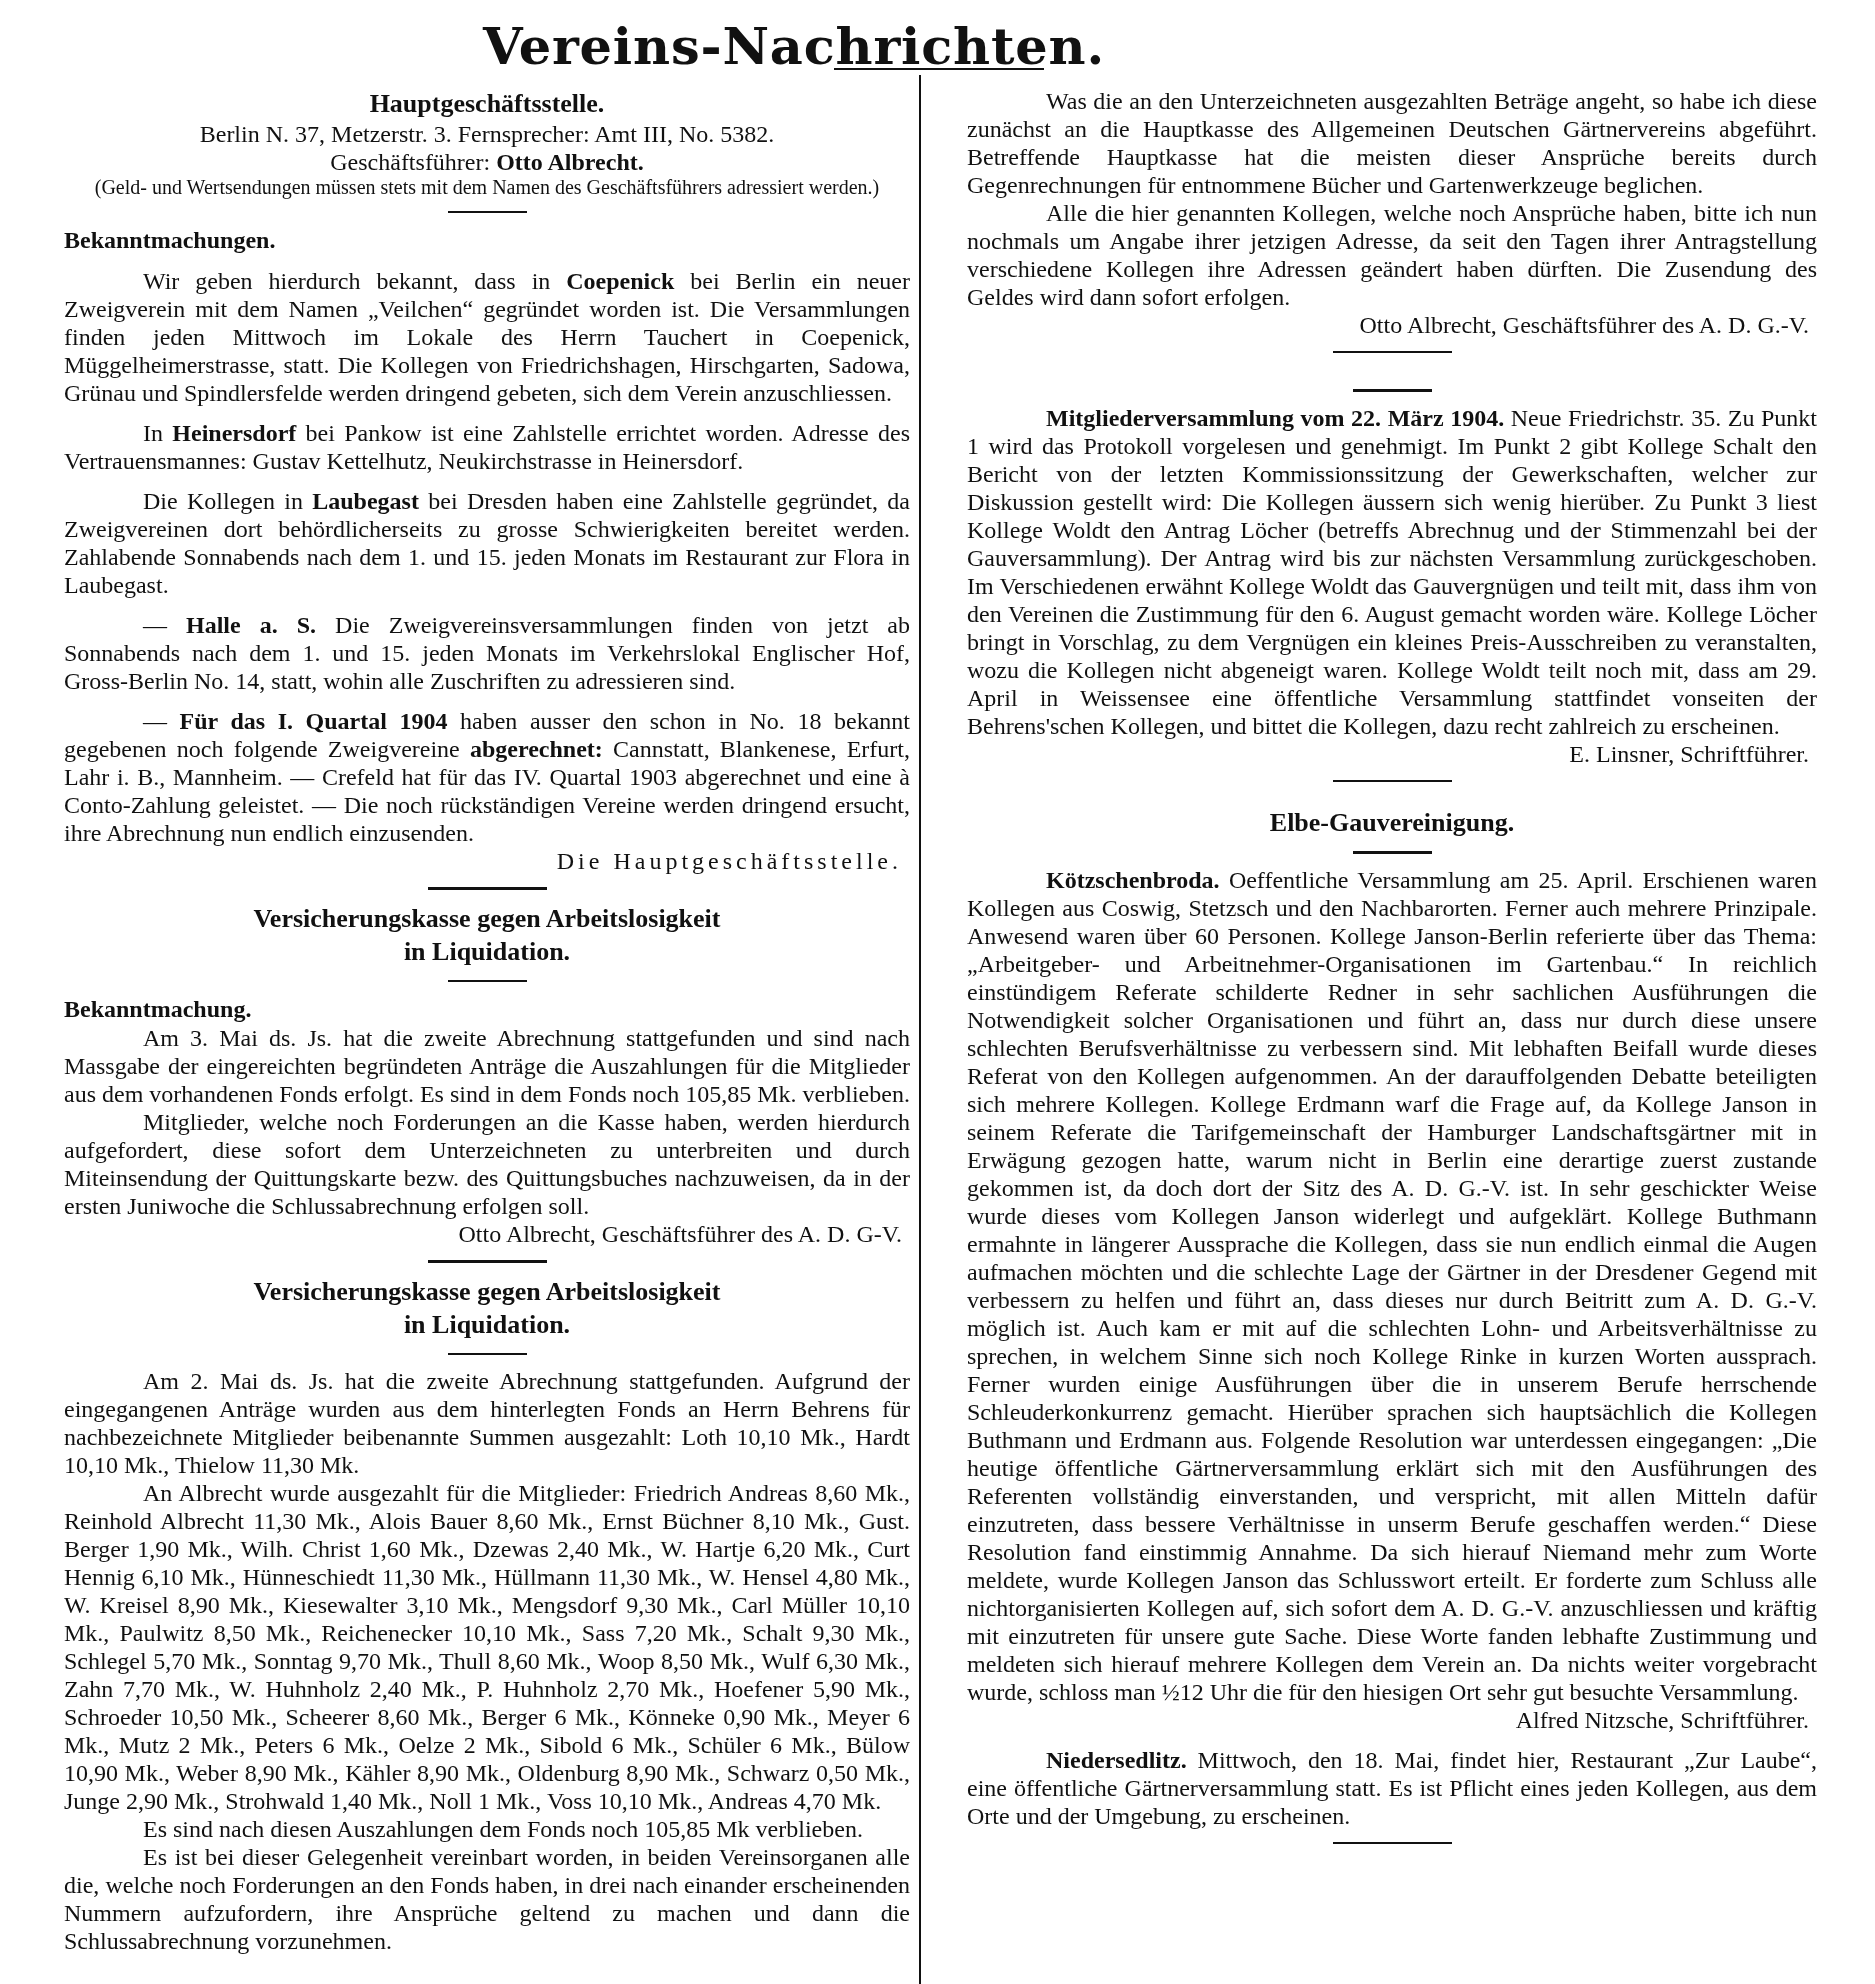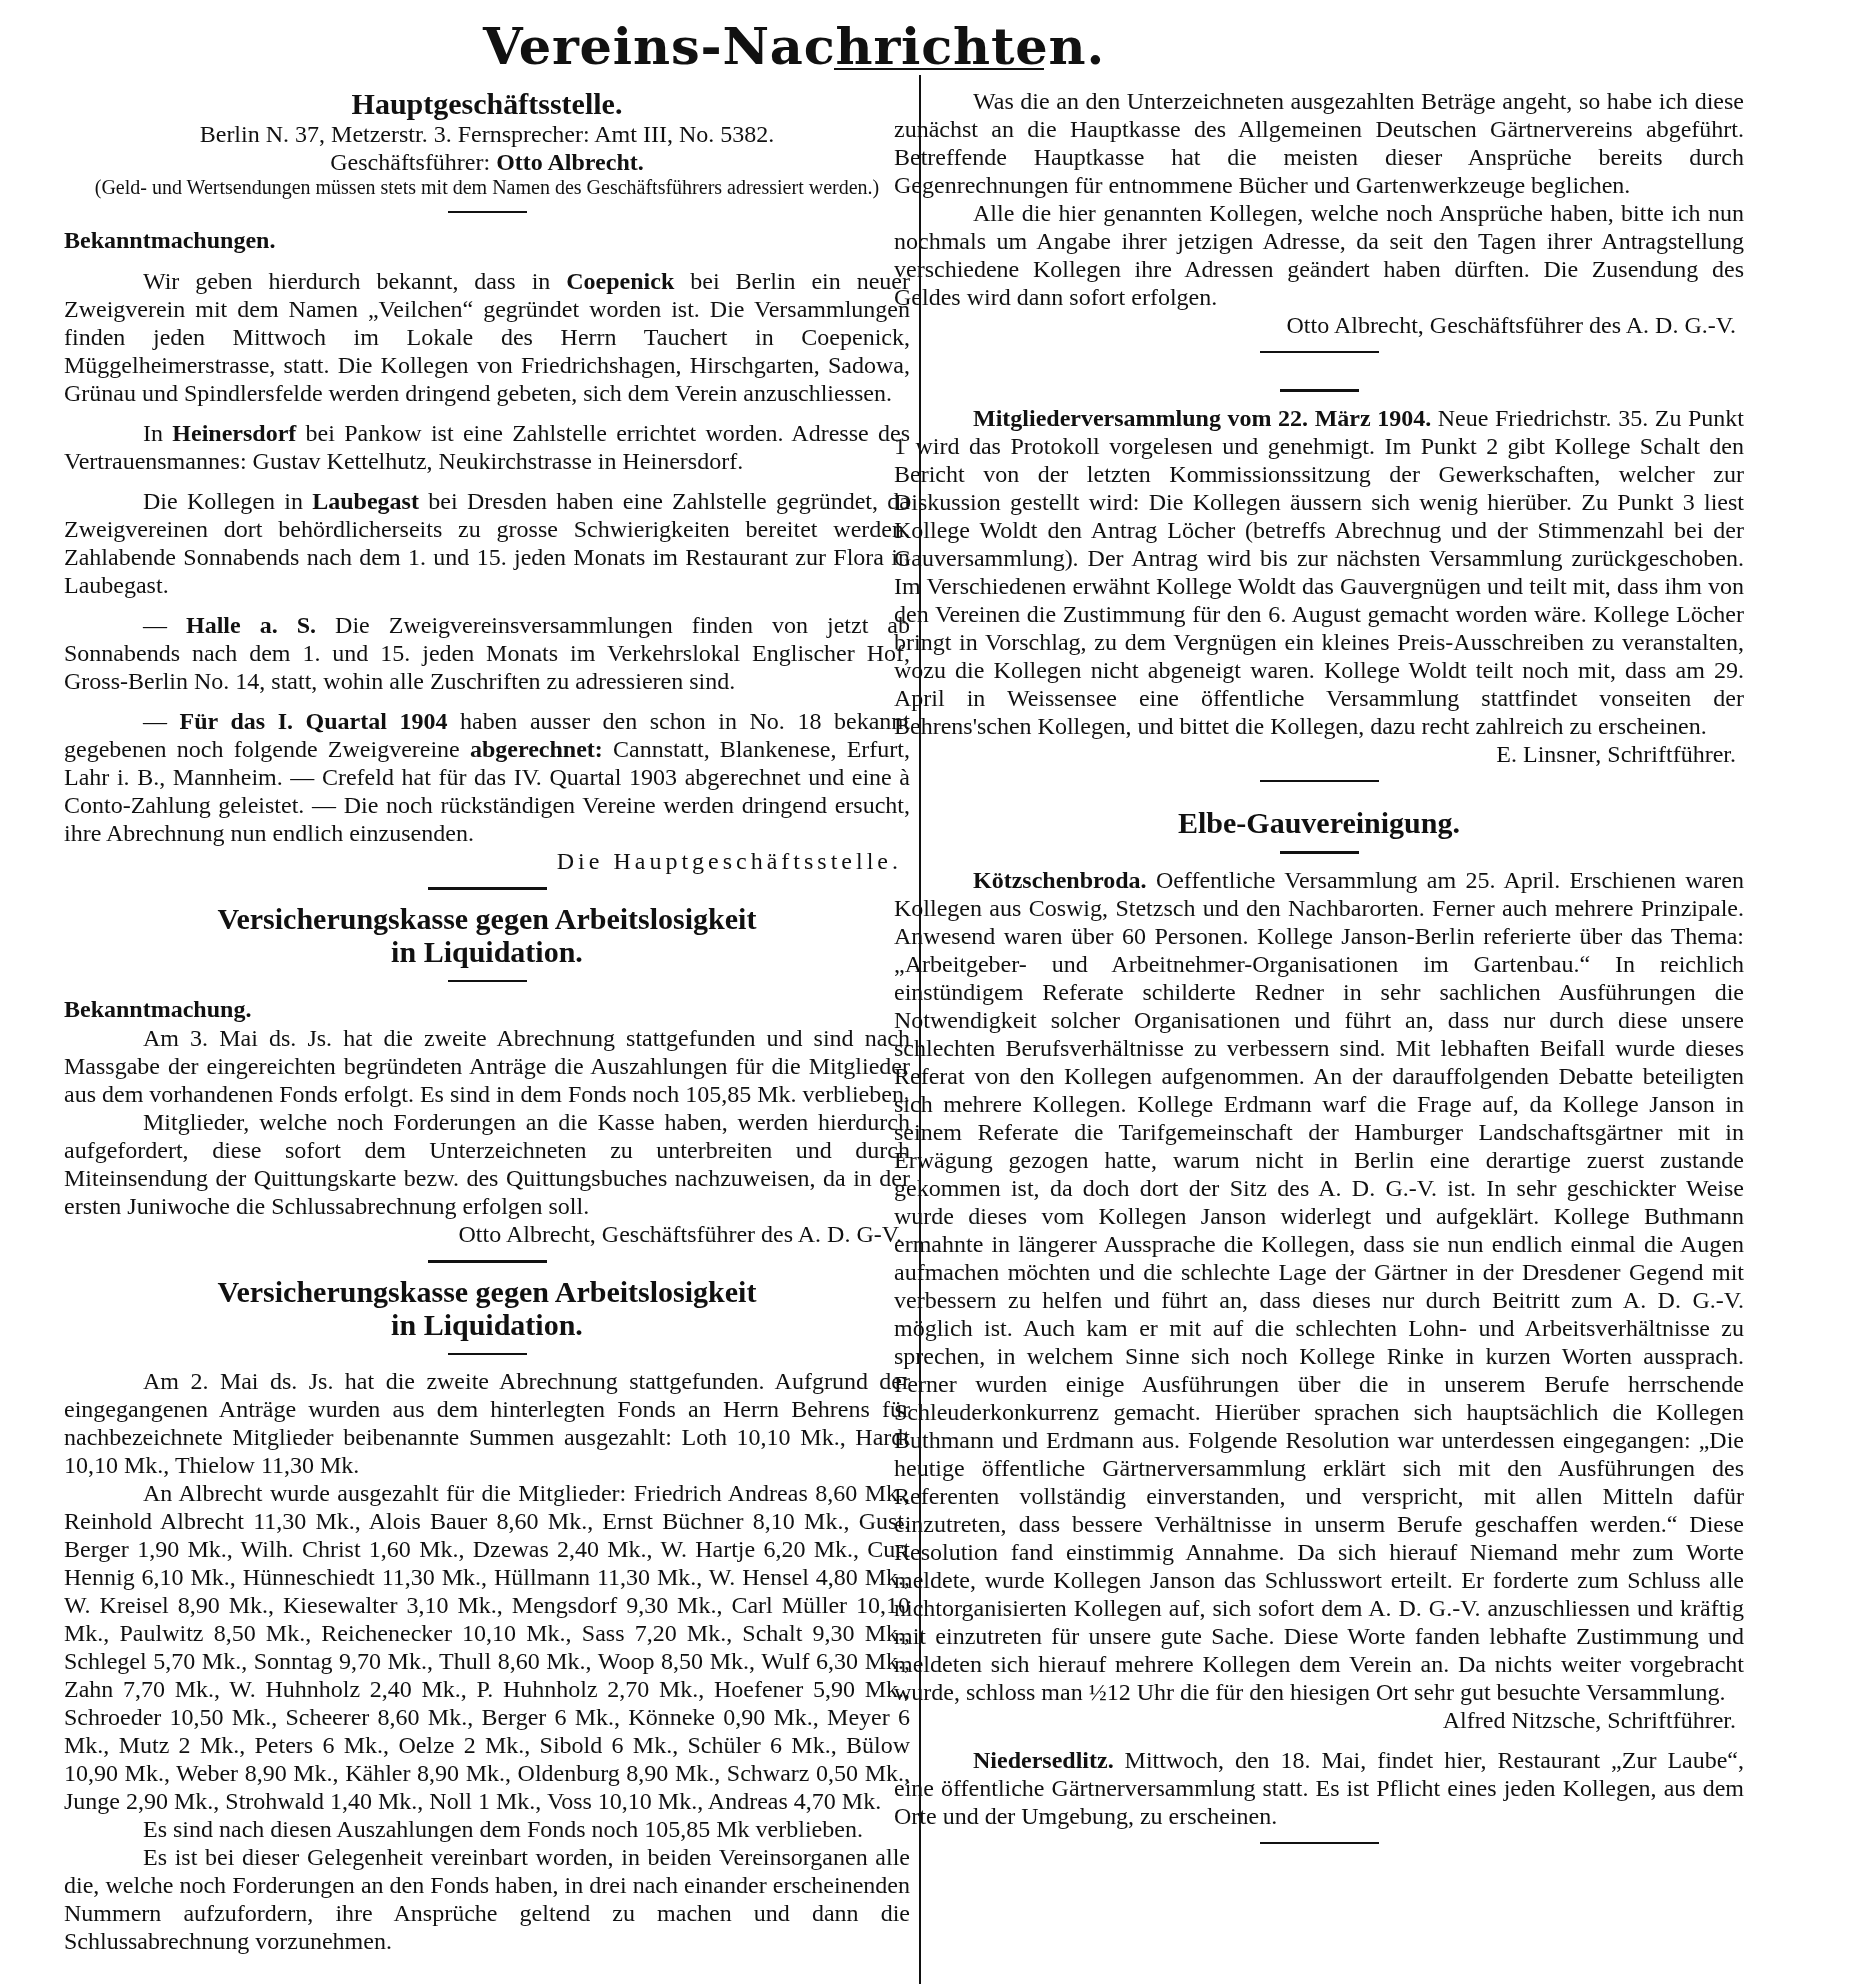--- a/index.html
+++ b/index.html
@@ -9,26 +9,26 @@
     color: #111111;
   }
   .page-title {
     position: absolute; left: 0; width: 1588px; top: 16px; text-align: center;
     font-family: "DejaVu Serif", serif; font-weight: bold; font-size: 51px; letter-spacing: 0.8px;
   }
   .title-rule { position: absolute; top: 68px; left: 834px; width: 210px; height: 2px; background: #111; }
   .col-rule { position: absolute; left: 919px; top: 75px; width: 2px; height: 2525px; background: #111; }
   .col { position: absolute; top: 75px; }
   .col-left { left: 64px; width: 846px; }
-  .col-right { left: 894px; width: 850px; }
+  .col-right { left: 967px; width: 850px; }
   .col p { margin: 0; font-size: 24px; line-height: 28px; text-align: justify; }
   .ind { text-indent: 79px; }
   .center { text-align: center !important; }
   .right { text-align: right !important; padding-right: 8px; }
-  .h-sec { font-weight: bold; font-size: 30px; line-height: 33px; text-align: center; margin: 0; }
+  .h-sec { font-weight: bold; font-size: 26px; line-height: 33px; text-align: center; margin: 0; }
   .h-sub { font-weight: bold; font-size: 24px; line-height: 30px; margin: 0; }
   .small { font-size: 20px !important; line-height: 23px !important; text-align: center !important; }
   .spaced { letter-spacing: 4px; }
   .b { font-weight: bold; }
   .rule { width: 119px; height: 2.4px; background: #111; margin: 12px auto; }
   .rule.short { width: 79px; }
   .gap { height: 12px; }
 </style>
 </head>
 <body>

